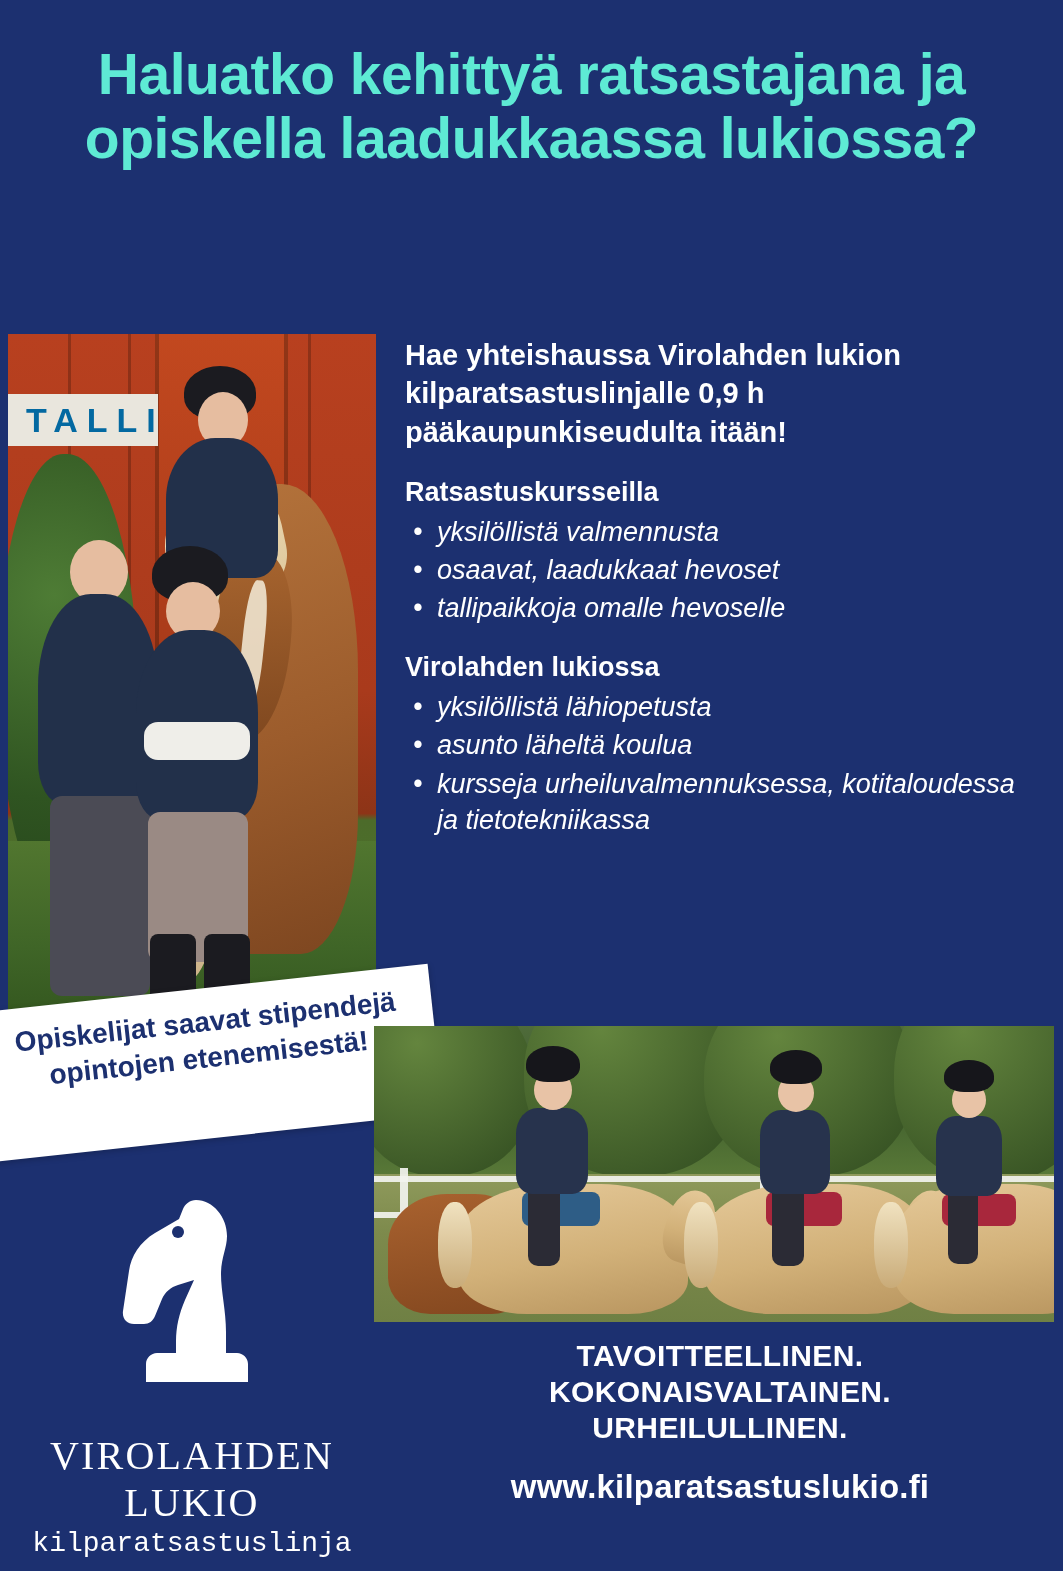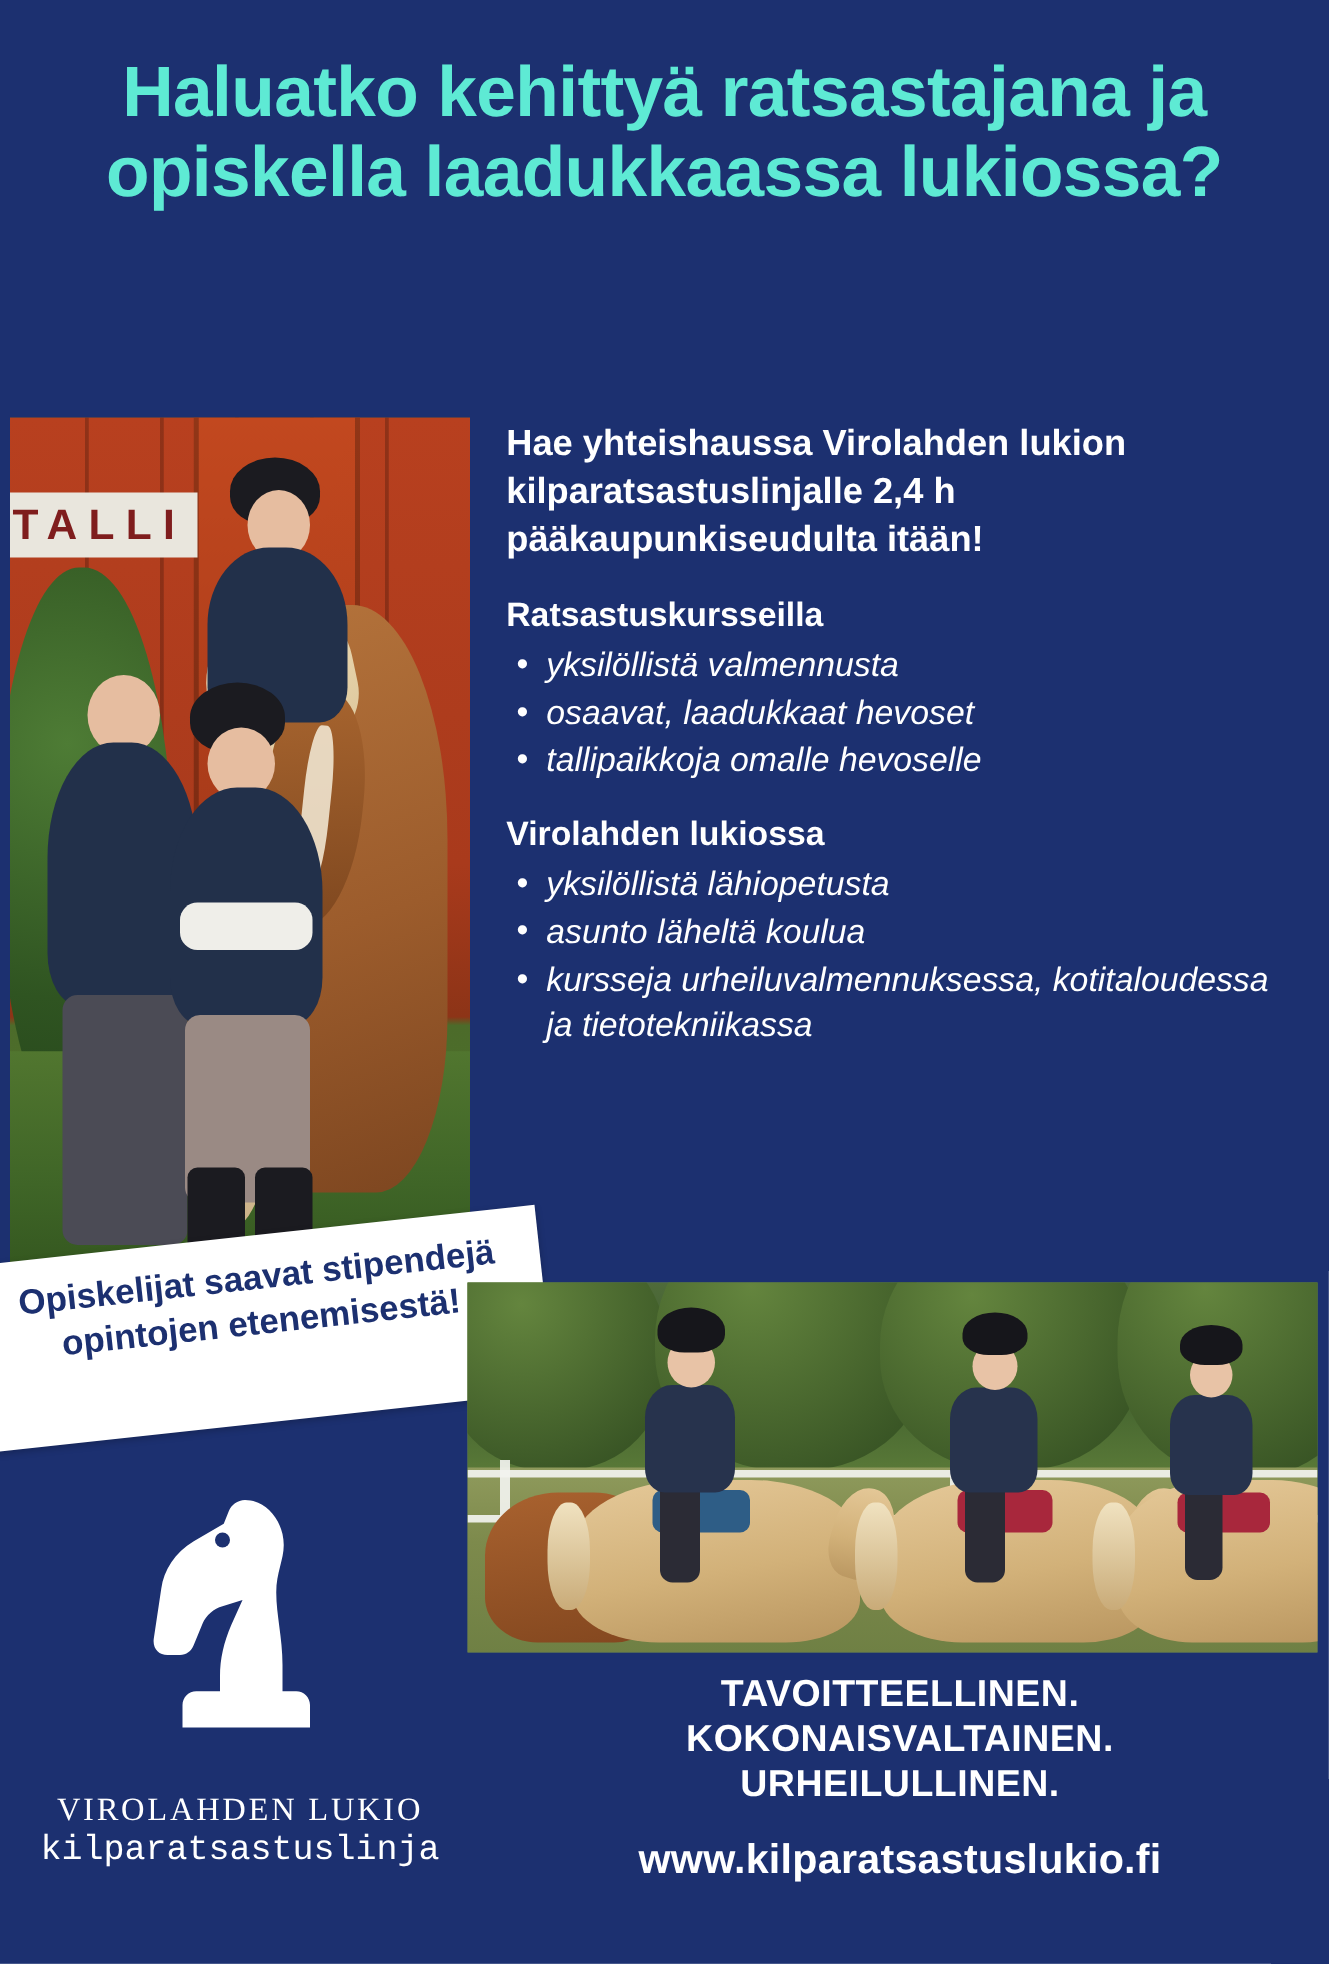--- a/index.html
+++ b/index.html
@@ -57,26 +57,26 @@
     left: 40%; top: 0; width: 36%; bottom: 29%;
     background: linear-gradient(180deg,#c2481f,#9c3417);
     border-left: 4px solid rgba(0,0,0,0.25);
     border-right: 4px solid rgba(0,0,0,0.25);
   }
   .pt-sign {
     position: absolute;
     left: 0; top: 60px;
     width: 150px; height: 52px;
     background: #e9e6dd;
-    color: #7f1d1d;
+    color: #0369a1;
     font-size: 34px;
     letter-spacing: 9px;
     font-weight: bold;
     line-height: 52px;
-    padding-left: 2px;
+    padding-left: 18px;
     overflow: hidden;
   }
   .pt-bush {
     position: absolute;
     left: -10px; top: 120px;
     width: 140px; height: 470px;
     background: radial-gradient(circle at 40% 30%, #4e7c35 0%, #2f5421 60%, #24431a 100%);
     border-radius: 48% 52% 45% 55%;
   }
   .pt-grass {
@@ -268,21 +268,21 @@
     width: 360px;
     text-align: center;
   }
   .knight {
     margin: 0 auto;
     width: 184px;
     height: 216px;
   }
   .logo-title {
     margin-top: 16px;
-    font-size: 26px;
+    font-size: 40px;
     letter-spacing: 2.2px;
     font-weight: normal;
     font-family: "Liberation Serif", serif;
   }
   .logo-sub {
     margin-top: 2px;
     font-size: 28px;
     font-family: Liberation Mono, monospace;
   }
 
@@ -341,21 +341,21 @@
   <div class="person p-helmet" style="left:144px; top:212px; width:76px; height:56px;"></div>
   <div class="person p-face" style="left:158px; top:248px; width:54px; height:58px;"></div>
   <div class="person p-body" style="left:128px; top:296px; width:122px; height:190px;"></div>
   <div class="person" style="left:136px; top:388px; width:106px; height:38px; background:#efeee9; border-radius:14px;"></div>
   <div class="person p-legs" style="left:140px; top:478px; width:100px; height:150px; background:#9a8a84;"></div>
   <div class="person" style="left:142px; top:600px; width:46px; height:80px; background:#1b1b20; border-radius:8px;"></div>
   <div class="person" style="left:196px; top:600px; width:46px; height:80px; background:#1b1b20; border-radius:8px;"></div>
 </div>
 
 <div class="copy">
-  <div class="lead">Hae yhteishaussa Virolahden lukion kilparatsastuslinjalle 2,4 h pääkaupunkiseudulta itään!</div>
+  <div class="lead">Hae yhteishaussa Virolahden lukion kilparatsastuslinjalle 0,9 h pääkaupunkiseudulta itään!</div>
 
   <h2 class="sec-title">Ratsastuskursseilla</h2>
   <ul class="blist">
     <li>yksilöllistä valmennusta</li>
     <li>osaavat, laadukkaat hevoset</li>
     <li>tallipaikkoja omalle hevoselle</li>
   </ul>
 
   <h2 class="sec-title">Virolahden lukiossa</h2>
   <ul class="blist">

